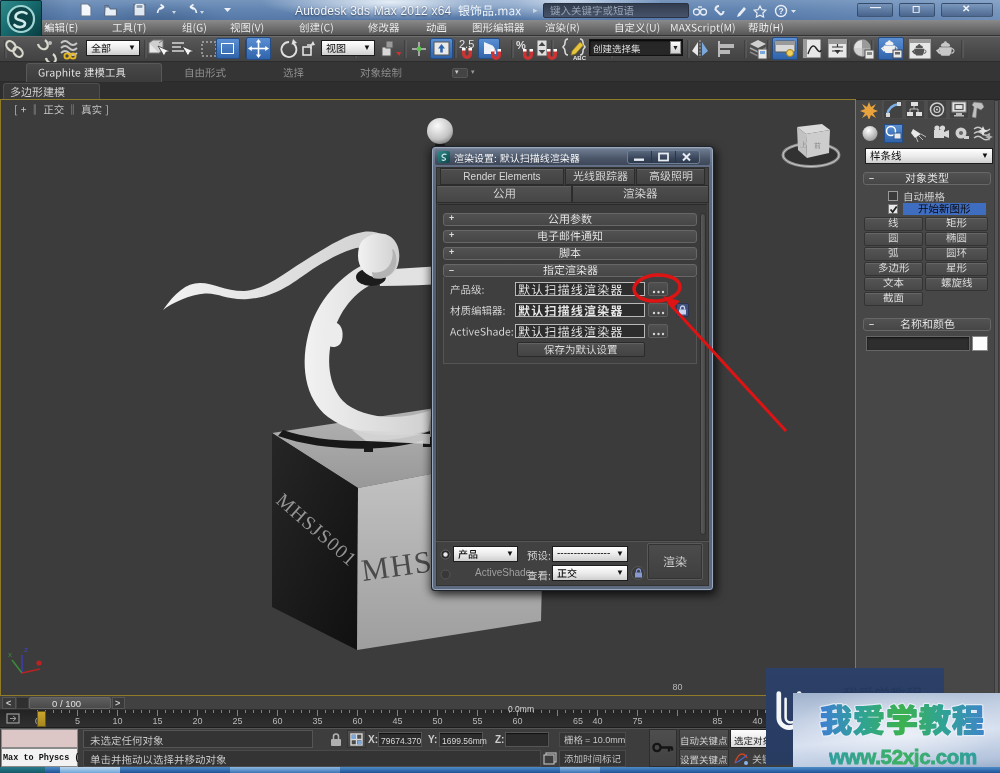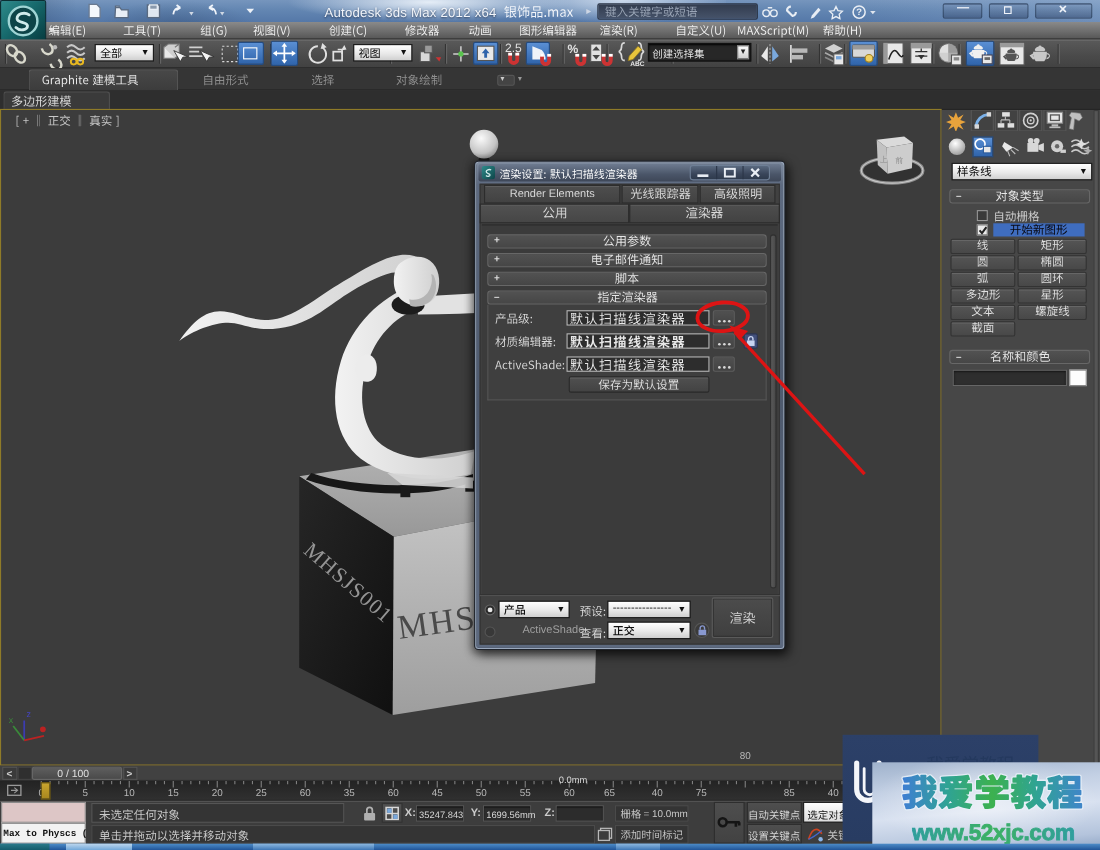--- a/index.html
+++ b/index.html
@@ -647,21 +647,21 @@
 <div style="position:absolute;left:152.5px;top:716px;font:normal 9px 'Liberation Sans',sans-serif;color:#b8b8b8;white-space:nowrap;">15</div>
 <div style="position:absolute;left:192.5px;top:716px;font:normal 9px 'Liberation Sans',sans-serif;color:#b8b8b8;white-space:nowrap;">20</div>
 <div style="position:absolute;left:232.5px;top:716px;font:normal 9px 'Liberation Sans',sans-serif;color:#b8b8b8;white-space:nowrap;">25</div>
 <div style="position:absolute;left:272.5px;top:716px;font:normal 9px 'Liberation Sans',sans-serif;color:#b8b8b8;white-space:nowrap;">60</div>
 <div style="position:absolute;left:312.5px;top:716px;font:normal 9px 'Liberation Sans',sans-serif;color:#b8b8b8;white-space:nowrap;">35</div>
 <div style="position:absolute;left:352.5px;top:716px;font:normal 9px 'Liberation Sans',sans-serif;color:#b8b8b8;white-space:nowrap;">60</div>
 <div style="position:absolute;left:392.5px;top:716px;font:normal 9px 'Liberation Sans',sans-serif;color:#b8b8b8;white-space:nowrap;">45</div>
 <div style="position:absolute;left:432.5px;top:716px;font:normal 9px 'Liberation Sans',sans-serif;color:#b8b8b8;white-space:nowrap;">50</div>
 <div style="position:absolute;left:472.5px;top:716px;font:normal 9px 'Liberation Sans',sans-serif;color:#b8b8b8;white-space:nowrap;">55</div>
 <div style="position:absolute;left:512.5px;top:716px;font:normal 9px 'Liberation Sans',sans-serif;color:#b8b8b8;white-space:nowrap;">60</div>
-<div style="position:absolute;left:549px;top:716px;font:normal 9px 'Liberation Sans',sans-serif;color:#b8b8b8;white-space:nowrap;">65</div>
+<div style="position:absolute;left:573px;top:716px;font:normal 9px 'Liberation Sans',sans-serif;color:#b8b8b8;white-space:nowrap;">65</div>
 <div style="position:absolute;left:592.5px;top:716px;font:normal 9px 'Liberation Sans',sans-serif;color:#b8b8b8;white-space:nowrap;">40</div>
 <div style="position:absolute;left:632.5px;top:716px;font:normal 9px 'Liberation Sans',sans-serif;color:#b8b8b8;white-space:nowrap;">75</div>
 <div style="position:absolute;left:672.5px;top:682px;font:normal 9px 'Liberation Sans',sans-serif;color:#b8b8b8;white-space:nowrap;">80</div>
 <div style="position:absolute;left:712.5px;top:716px;font:normal 9px 'Liberation Sans',sans-serif;color:#b8b8b8;white-space:nowrap;">85</div>
 <div style="position:absolute;left:752.5px;top:716px;font:normal 9px 'Liberation Sans',sans-serif;color:#b8b8b8;white-space:nowrap;">40</div>
 <div style="position:absolute;left:792.5px;top:716px;font:normal 9px 'Liberation Sans',sans-serif;color:#b8b8b8;white-space:nowrap;">95</div>
 <div style="position:absolute;left:830.0px;top:716px;font:normal 9px 'Liberation Sans',sans-serif;color:#b8b8b8;white-space:nowrap;">100</div>
 <div style="position:absolute;left:37px;top:711px;width:9px;height:16px;background:linear-gradient(180deg,#c9a52e,#a8871e);border:1px solid #6e5a10;"></div>
 <svg style="position:absolute;left:6px;top:712px;" width="28" height="14" viewBox="0 0 28 14">
       <rect x="1" y="2" width="12" height="9" fill="none" stroke="#999" stroke-width="1.2"></rect>
@@ -686,21 +686,21 @@
     </svg>
 <div style="position:absolute;left:347px;top:730px;width:19px;height:18px;background:linear-gradient(180deg,#525252,#454545);border:1px solid #333;"></div>
 <svg style="position:absolute;left:350px;top:733px;" width="13" height="13" viewBox="0 0 13 13">
       <rect x="1" y="1" width="11" height="11" fill="none" stroke="#d8d8d8" stroke-width="1.4"></rect>
       <path d="M6.5 1 v11 M1 6.5 h11" stroke="#d8d8d8" stroke-width="1.4"></path>
       <rect x="2" y="2" width="4" height="4" fill="#7aa8dc"></rect>
       <rect x="7.5" y="7.5" width="4" height="4" fill="#7aa8dc"></rect>
     </svg>
 <div style="position:absolute;left:368px;top:734px;font:bold 10px 'Liberation Sans',sans-serif;color:#cccccc;white-space:nowrap;">X:</div>
 <div style="position:absolute;left:378px;top:732px;width:44px;height:15px;background:#2c2c2c;border:1px solid #555;box-shadow:inset 0 1px 1px #111;"></div>
-<div style="position:absolute;left:381px;top:736px;font:normal 8.5px 'Liberation Sans',sans-serif;color:#d8d8d8;white-space:nowrap;">35247.843</div>
+<div style="position:absolute;left:381px;top:736px;font:normal 8.5px 'Liberation Sans',sans-serif;color:#d8d8d8;white-space:nowrap;">79674.370</div>
 <div style="position:absolute;left:428px;top:734px;font:bold 10px 'Liberation Sans',sans-serif;color:#cccccc;white-space:nowrap;">Y:</div>
 <div style="position:absolute;left:439px;top:732px;width:44px;height:15px;background:#2c2c2c;border:1px solid #555;box-shadow:inset 0 1px 1px #111;"></div>
 <div style="position:absolute;left:442px;top:736px;font:normal 8.5px 'Liberation Sans',sans-serif;color:#d8d8d8;white-space:nowrap;">1699.56mm</div>
 <div style="position:absolute;left:495px;top:734px;font:bold 10px 'Liberation Sans',sans-serif;color:#cccccc;white-space:nowrap;">Z:</div>
 <div style="position:absolute;left:505px;top:732px;width:44px;height:15px;background:#2c2c2c;border:1px solid #555;box-shadow:inset 0 1px 1px #111;"></div>
 <div style="position:absolute;left:508px;top:704px;font:normal 8.5px 'Liberation Sans',sans-serif;color:#d8d8d8;white-space:nowrap;">0.0mm</div>
 <div style="position:absolute;left:559px;top:732px;width:67px;height:15px;background:#343434;border:1px solid #4a4a4a;"></div>
 <svg style="position:absolute;left:562px;top:733.0px;pointer-events:none;" width="24" height="17">
       <path d="M8.4 2.8V6.3H7.8V2.8H5.7V6.3H5.2V6.9H5.7C5.7 8.2 5.5 9.8 4.8 10.9C5 11 5.2 11.1 5.3 11.2C6.1 10 6.3 8.3 6.3 6.9H7.2V10.4C7.2 10.5 7.1 10.5 7 10.5C6.9 10.5 6.7 10.5 6.4 10.5C6.5 10.6 6.6 10.9 6.6 11.1C7 11.1 7.3 11.1 7.5 11C7.7 10.9 7.8 10.7 7.8 10.4V6.9H8.4V7C8.4 8.2 8.3 9.8 7.8 10.9C8 11 8.3 11.1 8.4 11.2C8.9 10.1 9 8.3 9 7V6.9H9.9V10.5C9.9 10.6 9.9 10.6 9.8 10.6C9.7 10.6 9.4 10.6 9.1 10.6C9.2 10.8 9.3 11.1 9.3 11.2C9.8 11.2 10.1 11.2 10.3 11.1C10.5 11 10.5 10.8 10.5 10.5V6.9H11.1V6.3H10.5V2.8ZM9.9 6.3H9V3.4H9.9ZM7.2 6.3H6.3V3.4H7.2ZM3.5 2.5V4.5H2.5V5.1H3.5C3.3 6.5 2.8 8 2.3 8.8C2.4 9 2.6 9.2 2.7 9.4C3 8.9 3.3 8.1 3.5 7.2V11.2H4.2V6.5C4.4 6.9 4.7 7.4 4.8 7.7L5.2 7.1C5 6.8 4.4 5.8 4.2 5.5V5.1H5.1V4.5H4.2V2.5Z M17 4.1H19C18.8 4.7 18.4 5.3 17.9 5.7C17.5 5.3 17.1 4.8 16.8 4.3ZM13.4 2.5V4.5H12V5.2H13.3C13 6.5 12.4 8 11.8 8.8C11.9 8.9 12.1 9.2 12.1 9.4C12.6 8.8 13.1 7.8 13.4 6.7V11.2H14.1V6.4C14.4 6.8 14.7 7.3 14.9 7.6L15.3 7.1C15.1 6.8 14.3 5.9 14.1 5.6V5.2H15.2L14.9 5.4C15.1 5.5 15.4 5.7 15.5 5.9C15.8 5.6 16.2 5.2 16.4 4.8C16.7 5.3 17 5.7 17.4 6.2C16.6 6.9 15.7 7.4 14.7 7.7C14.9 7.8 15.1 8.1 15.1 8.3C15.4 8.2 15.6 8.1 15.9 8V11.2H16.6V10.8H19.2V11.2H19.9V7.9L20.3 8.1C20.4 7.9 20.6 7.6 20.8 7.5C19.8 7.2 19 6.7 18.4 6.2C19.1 5.5 19.6 4.7 19.9 3.7L19.5 3.5L19.4 3.5H17.3C17.5 3.2 17.6 2.9 17.7 2.6L17 2.5C16.7 3.4 16 4.4 15.3 5V4.5H14.1V2.5ZM16.6 10.2V8.3H19.2V10.2ZM16.4 7.7C16.9 7.4 17.4 7.1 17.9 6.6C18.4 7 18.9 7.4 19.5 7.7Z" fill="#c8c8c8"></path>
     </svg>

